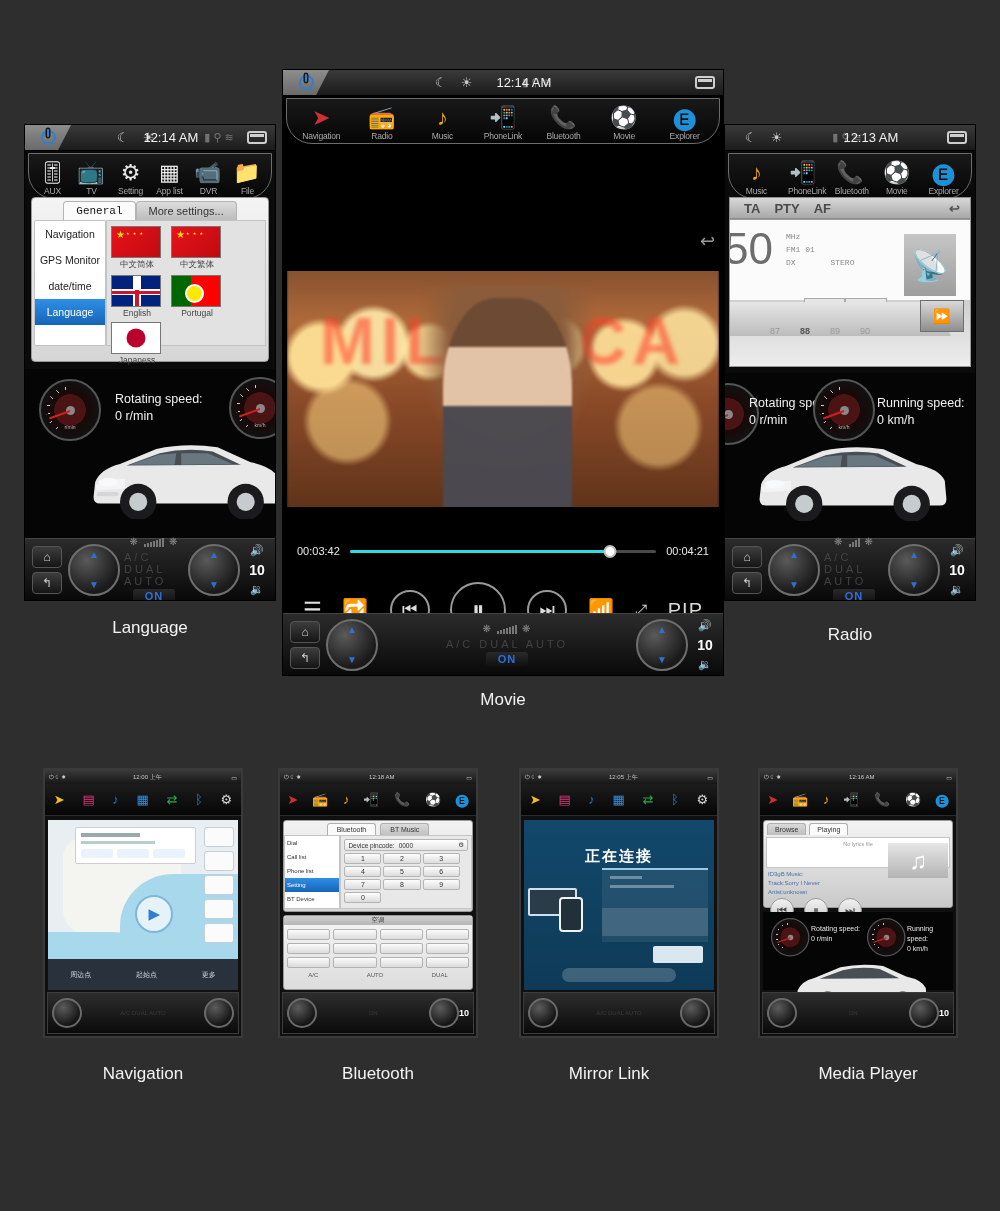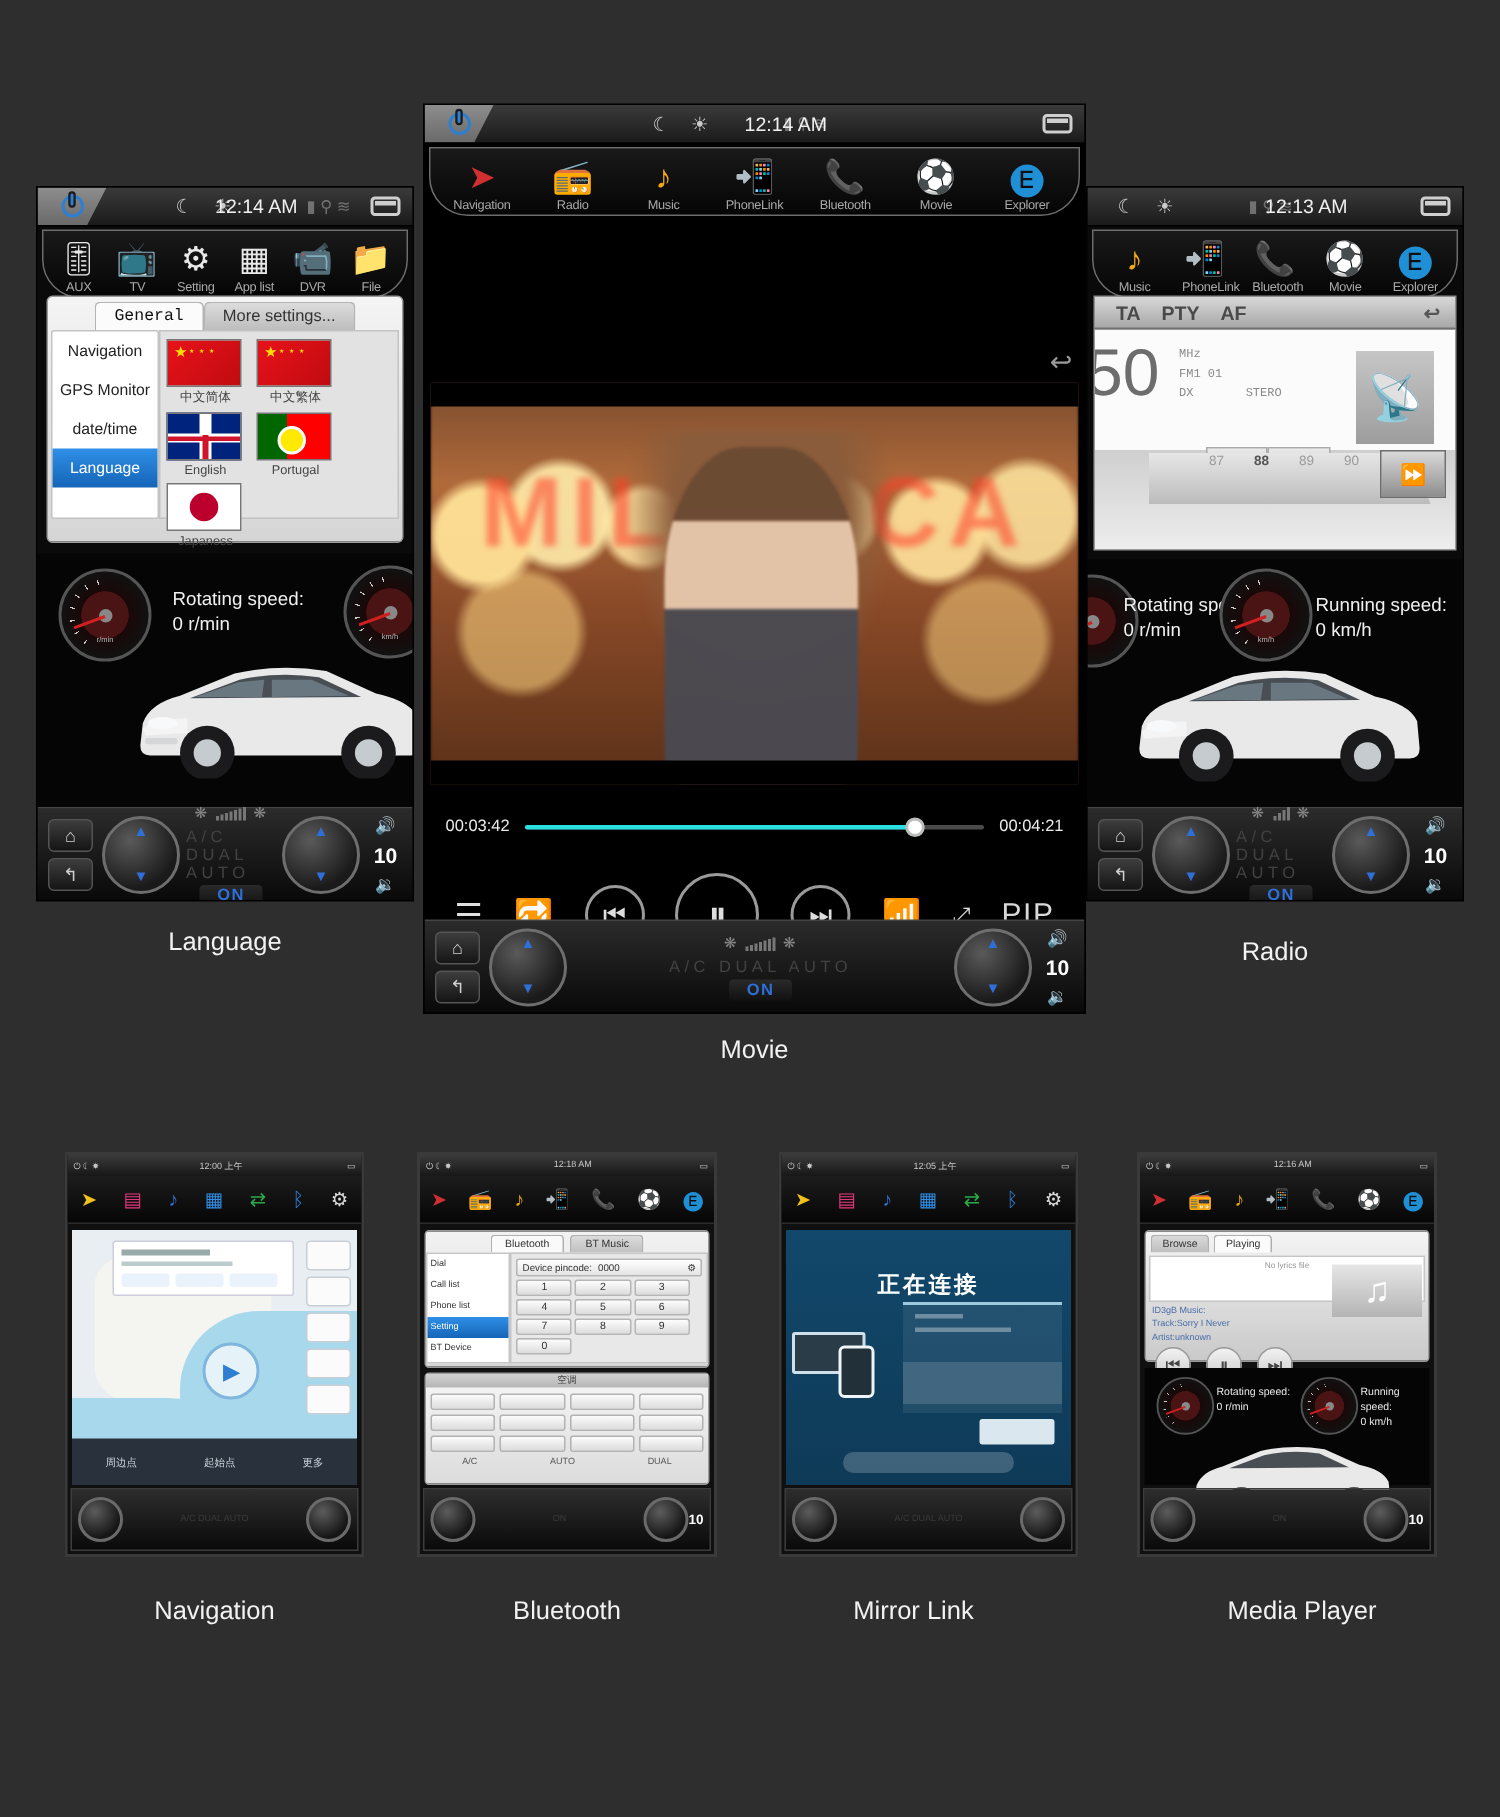--- a/index.html
+++ b/index.html
@@ -208,22 +208,22 @@
   .freq-meta{ position:absolute; left:56px; top:10px; font-size:8px; color:#8a8a8a; line-height:13px;font-family:Liberation Mono, monospace;}
   .fmam{ position:absolute; left:74px; top:78px; display:flex; }
   .fmam div{ font-size:13px; font-weight:bold; color:#6f6f6f; padding:1px 10px;
              background:linear-gradient(#e9e9e9,#c9c9c9); border:1px solid #aaa;}
   .tower{ position:absolute; right:14px; top:14px; width:52px; height:62px;
           background:linear-gradient(#c6c6c6,#9d9d9d); display:flex;align-items:center;justify-content:center;
           font-size:30px; color:#fff;}
   .dial{ position:absolute; left:0; right:0; bottom:30px; height:34px;
          background:linear-gradient(#e6e6e6,#bcbcbc);
          clip-path:polygon(0 0, 86% 0, 92% 100%, 0 100%);
-         display:flex; align-items:flex-start; gap:20px; padding-left:40px;
-         font-size:9px; color:#9a9a9a;margin-left:36px;}
+         display:flex; align-items:flex-end; gap:20px; padding-left:40px;
+         font-size:9px; color:#9a9a9a;}
   .presets{ position:absolute; left:0; right:0; bottom:2px; height:22px;
             display:flex; justify-content:space-around; align-items:center;
             font-size:9px; color:#8d8d8d;}
   .ff-btn{ position:absolute; right:6px; bottom:34px; width:44px;height:32px;
            background:linear-gradient(#d9d9d9,#8e8e8e); border:1px solid #6e6e6e;
            display:flex;align-items:center;justify-content:center;font-size:14px;color:#2a2a2a;}
 
   
   .thumb{ position:absolute; width:200px; height:270px; background:#101010;
           border:2px solid #3a3a3a; overflow:hidden; }

